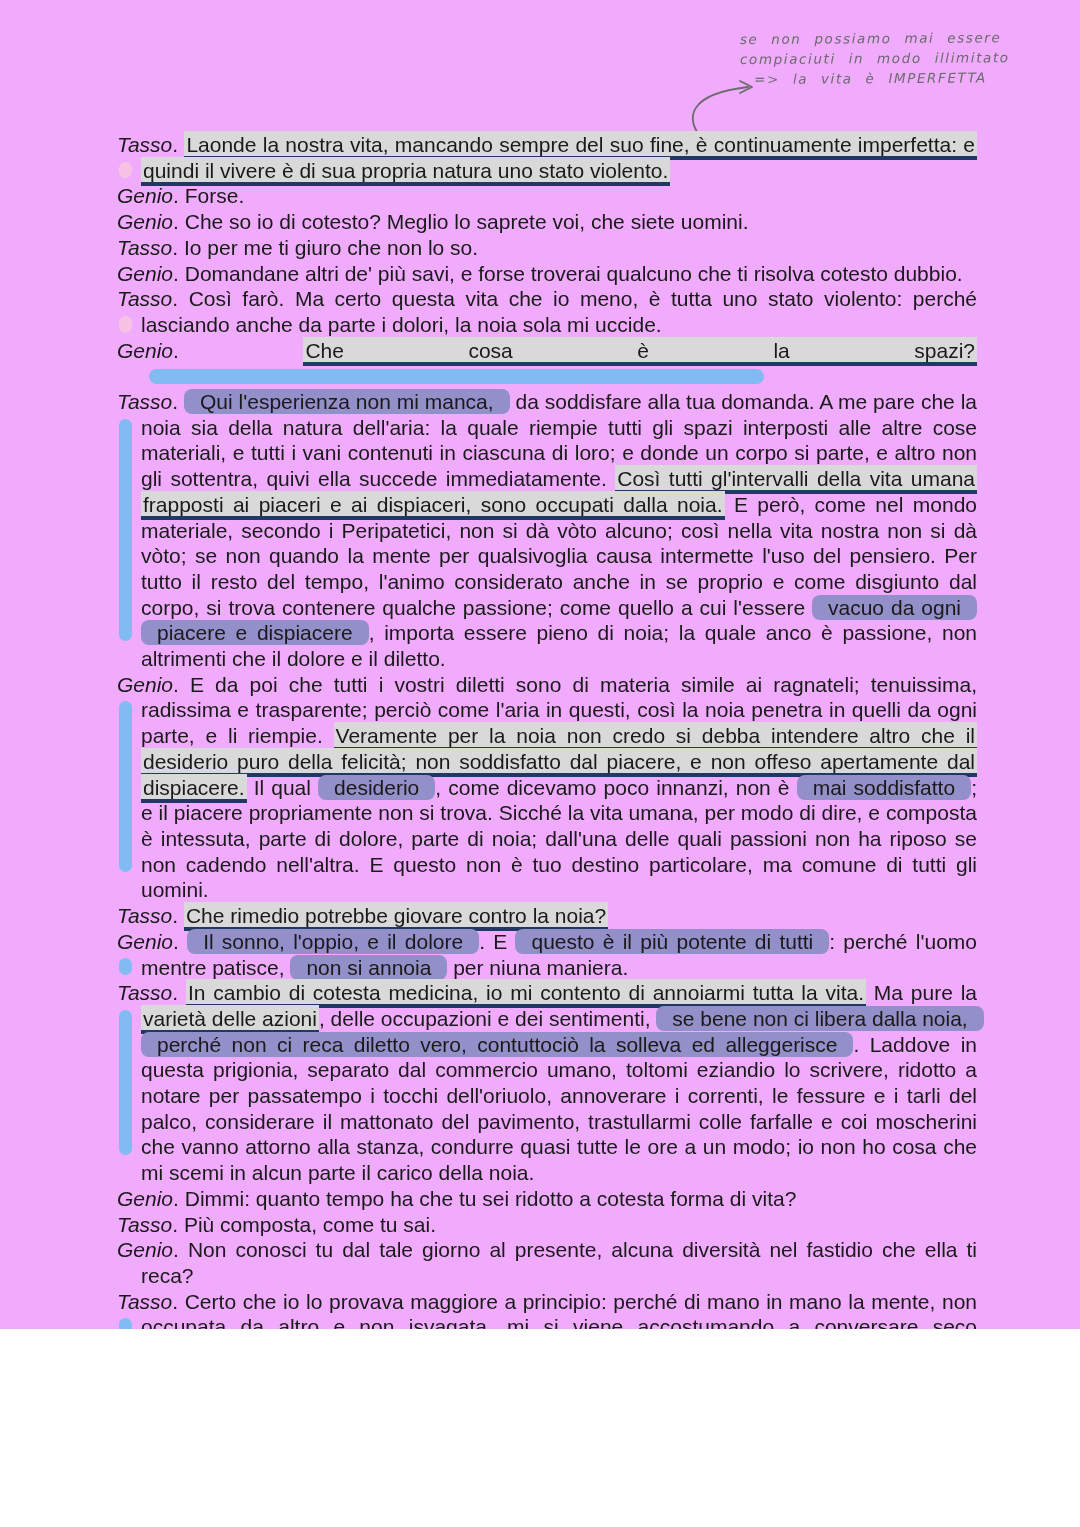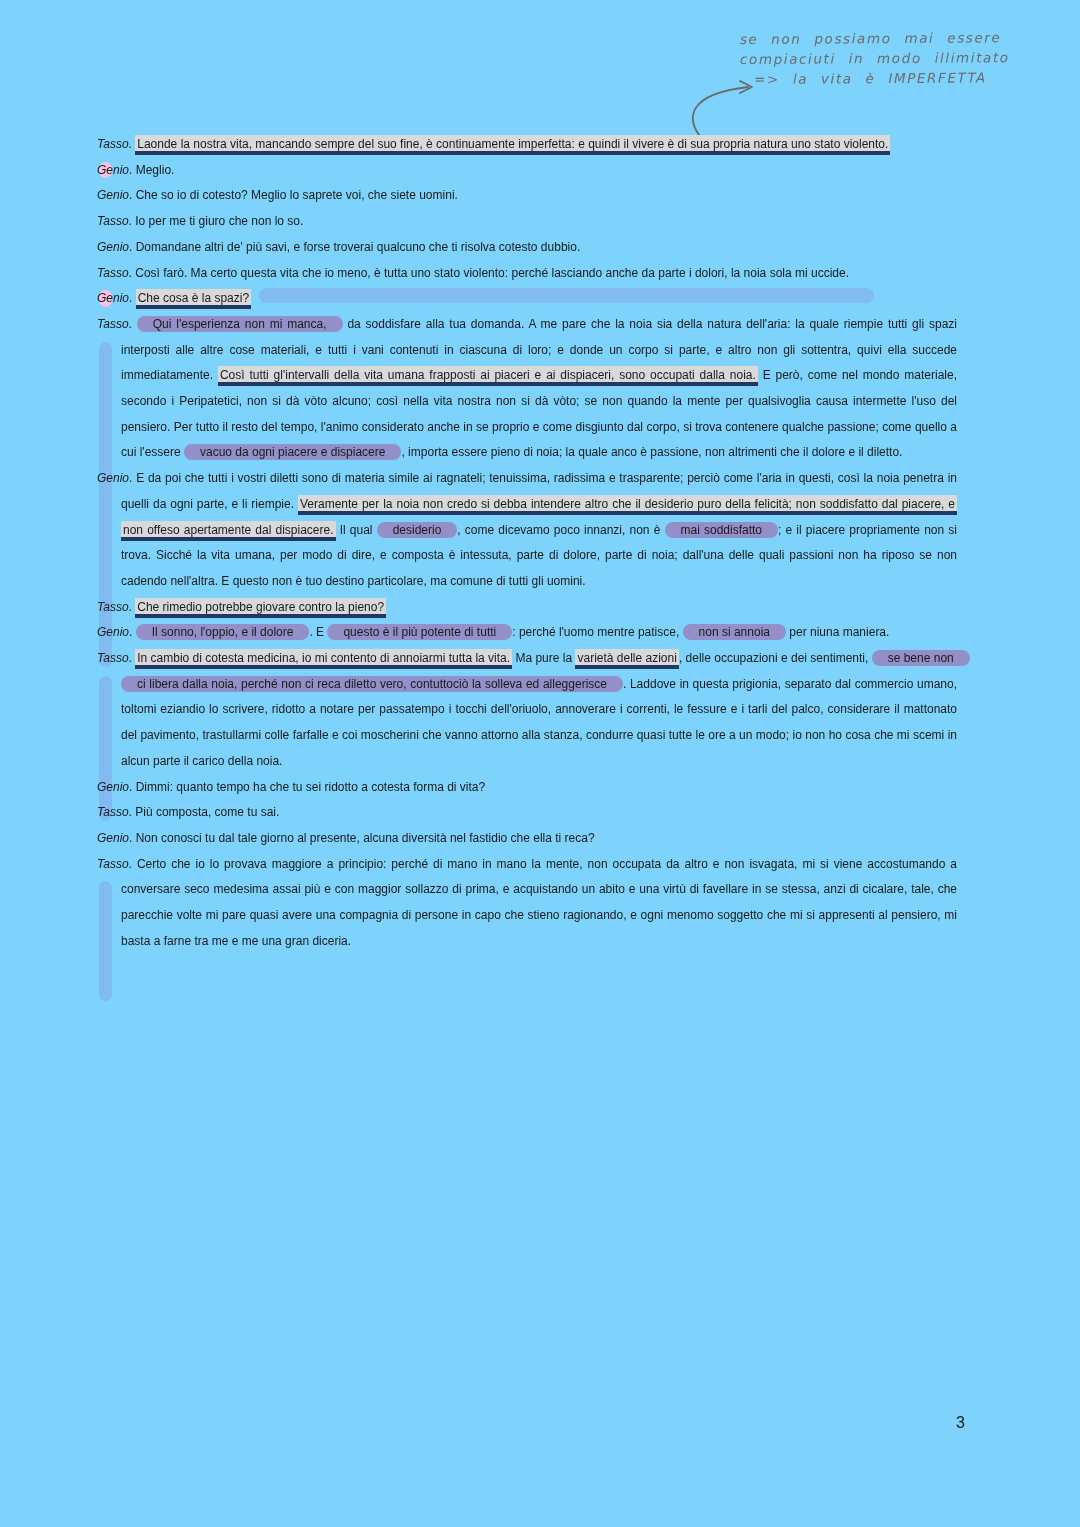--- a/index.html
+++ b/index.html
@@ -1,39 +1,39 @@
 <!DOCTYPE html>
 <html style="--text: #1a1a1a; --gray-highlight: #d9d9d9; --navy-underline: #1f3864; --purple-highlight: #938fc9; --blue-marker: #82bbf1; --pink-marker: #f8c2e4; --handwriting: #6b6b6b;"><head>
 <meta charset="utf-8">
 <style>
   html,body{margin:0;padding:0;background:#ffffff;}
   .page{
     position:relative;
-    width:1080px;height:1527px;
-    background:#7dd3fc;
+    width:1080px;height:1329px;
+    background:#f0abfc;
     font-family:"Liberation Sans",sans-serif;
     color:var(--text,#1a1a1a);
     overflow:hidden;
   }
   
   .hand-note{
     position:absolute;left:740px;top:28px;width:320px;
     font-family:"DejaVu Sans",sans-serif;
     font-style:italic;
     font-size:13.5px;line-height:20px;
     letter-spacing:1.6px;word-spacing:7px;
     color:var(--handwriting,#6b6b6b);
     transform:rotate(-0.4deg);
     white-space:nowrap;
   }
   .arrow-svg{position:absolute;left:0;top:0;pointer-events:none;}
   
   .content{
-    position:absolute;left:97px;top:132px;width:860px;
-    font-size:12px;line-height:25.7px;
+    position:absolute;left:117px;top:132px;width:860px;
+    font-size:21px;line-height:25.7px;
   }
   .para{
     margin:0;padding-left:24px;text-indent:-24px;
     text-align:justify;position:relative;
   }
   .speaker{font-style:italic;}
   .seg-plain{}
   .seg-gray{
     background:var(--gray-highlight,#d9d9d9);
     border-bottom:4px solid var(--navy-underline,#1f3864);
@@ -74,29 +74,29 @@
     <div style="padding-left:14px;">=&gt; la vita è IMPERFETTA</div>
   </div>
 
   <svg class="arrow-svg" width="1080" height="200" viewBox="0 0 1080 200">
     <path d="M 703 140 C 684 118 688 94 748 87" fill="none" stroke="#6b6b6b" stroke-width="1.8" stroke-linecap="round"></path>
     <path d="M 740 81 L 752 87 L 740 93" fill="none" stroke="#6b6b6b" stroke-width="1.8" stroke-linecap="round" stroke-linejoin="round"></path>
   </svg>
 
   <div class="content">
       <p class="para"><span class="speaker">Tasso</span>. <span class="seg-gray">Laonde la nostra vita, mancando sempre del suo fine, è continuamente imperfetta: e quindi il vivere è di sua propria natura uno stato violento.</span><span class="margin-bar bar-pink" style="top: 29.7px; height: 16.7px;"></span></p>
-      <p class="para"><span class="speaker">Genio</span>. <span class="seg-plain">Meglio.</span></p>
+      <p class="para"><span class="speaker">Genio</span>. <span class="seg-plain">Forse.</span></p>
       <p class="para"><span class="speaker">Genio</span>. <span class="seg-plain">Che so io di cotesto? Meglio lo saprete voi, che siete uomini.</span></p>
       <p class="para"><span class="speaker">Tasso</span>. <span class="seg-plain">Io per me ti giuro che non lo so.</span></p>
       <p class="para"><span class="speaker">Genio</span>. <span class="seg-plain">Domandane altri de' più savi, e forse troverai qualcuno che ti risolva cotesto dubbio.</span></p>
       <p class="para"><span class="speaker">Tasso</span>. <span class="seg-plain">Così farò. Ma certo questa vita che io meno, è tutta uno stato violento: perché lasciando anche da parte i dolori, la noia sola mi uccide.</span><span class="margin-bar bar-pink" style="top: 29.7px; height: 16.7px;"></span></p>
       <p class="para"><span class="speaker">Genio</span>. <span class="seg-gray">Che cosa è la spazi?</span><span class="blue-stroke"></span></p>
       <p class="para"><span class="speaker">Tasso</span>. <span class="seg-purple">Qui l'esperienza non mi manca,</span><span class="seg-plain"> da soddisfare alla tua domanda. A me pare che la noia sia della natura dell'aria: la quale riempie tutti gli spazi interposti alle altre cose materiali, e tutti i vani contenuti in ciascuna di loro; e donde un corpo si parte, e altro non gli sottentra, quivi ella succede immediatamente. </span><span class="seg-gray">Così tutti gl'intervalli della vita umana frapposti ai piaceri e ai dispiaceri, sono occupati dalla noia.</span><span class="seg-plain"> E però, come nel mondo materiale, secondo i Peripatetici, non si dà vòto alcuno; così nella vita nostra non si dà vòto; se non quando la mente per qualsivoglia causa intermette l'uso del pensiero. Per tutto il resto del tempo, l'animo considerato anche in se proprio e come disgiunto dal corpo, si trova contenere qualche passione; come quello a cui l'essere </span><span class="seg-purple">vacuo da ogni piacere e dispiacere</span><span class="seg-plain">, importa essere pieno di noia; la quale anco è passione, non altrimenti che il dolore e il diletto.</span><span class="margin-bar bar-blue" style="top: 29.7px; height: 222.3px;"></span></p>
       <p class="para"><span class="speaker">Genio</span>. <span class="seg-plain">E da poi che tutti i vostri diletti sono di materia simile ai ragnateli; tenuissima, radissima e trasparente; perciò come l'aria in questi, così la noia penetra in quelli da ogni parte, e li riempie. </span><span class="seg-gray">Veramente per la noia non credo si debba intendere altro che il desiderio puro della felicità; non soddisfatto dal piacere, e non offeso apertamente dal dispiacere.</span><span class="seg-plain"> Il qual </span><span class="seg-purple">desiderio</span><span class="seg-plain">, come dicevamo poco innanzi, non è </span><span class="seg-purple">mai soddisfatto</span><span class="seg-plain">; e il piacere propriamente non si trova. Sicché la vita umana, per modo di dire, e composta è intessuta, parte di dolore, parte di noia; dall'una delle quali passioni non ha riposo se non cadendo nell'altra. E questo non è tuo destino particolare, ma comune di tutti gli uomini.</span><span class="margin-bar bar-blue" style="top: 29.7px; height: 170.9px;"></span></p>
-      <p class="para"><span class="speaker">Tasso</span>. <span class="seg-gray">Che rimedio potrebbe giovare contro la pieno?</span></p>
+      <p class="para"><span class="speaker">Tasso</span>. <span class="seg-gray">Che rimedio potrebbe giovare contro la noia?</span></p>
       <p class="para"><span class="speaker">Genio</span>. <span class="seg-purple">Il sonno, l'oppio, e il dolore</span><span class="seg-plain">. E </span><span class="seg-purple">questo è il più potente di tutti</span><span class="seg-plain">: perché l'uomo mentre patisce, </span><span class="seg-purple">non si annoia</span><span class="seg-plain"> per niuna maniera.</span><span class="margin-bar bar-blue" style="top: 29.7px; height: 16.7px;"></span></p>
       <p class="para"><span class="speaker">Tasso</span>. <span class="seg-gray">In cambio di cotesta medicina, io mi contento di annoiarmi tutta la vita.</span><span class="seg-plain"> Ma pure la </span><span class="seg-gray">varietà delle azioni</span><span class="seg-plain">, delle occupazioni e dei sentimenti, </span><span class="seg-purple">se bene non ci libera dalla noia, perché non ci reca diletto vero, contuttociò la solleva ed alleggerisce</span><span class="seg-plain">. Laddove in questa prigionia, separato dal commercio umano, toltomi eziandio lo scrivere, ridotto a notare per passatempo i tocchi dell'oriuolo, annoverare i correnti, le fessure e i tarli del palco, considerare il mattonato del pavimento, trastullarmi colle farfalle e coi moscherini che vanno attorno alla stanza, condurre quasi tutte le ore a un modo; io non ho cosa che mi scemi in alcun parte il carico della noia.</span><span class="margin-bar bar-blue" style="top: 29.7px; height: 145.2px;"></span></p>
       <p class="para"><span class="speaker">Genio</span>. <span class="seg-plain">Dimmi: quanto tempo ha che tu sei ridotto a cotesta forma di vita?</span></p>
       <p class="para"><span class="speaker">Tasso</span>. <span class="seg-plain">Più composta, come tu sai.</span></p>
       <p class="para"><span class="speaker">Genio</span>. <span class="seg-plain">Non conosci tu dal tale giorno al presente, alcuna diversità nel fastidio che ella ti reca?</span></p>
       <p class="para"><span class="speaker">Tasso</span>. <span class="seg-plain">Certo che io lo provava maggiore a principio: perché di mano in mano la mente, non occupata da altro e non isvagata, mi si viene accostumando a conversare seco medesima assai più e con maggior sollazzo di prima, e acquistando un abito e una virtù di favellare in se stessa, anzi di cicalare, tale, che parecchie volte mi pare quasi avere una compagnia di persone in capo che stieno ragionando, e ogni menomo soggetto che mi si appresenti al pensiero, mi basta a farne tra me e me una gran diceria.</span><span class="margin-bar bar-blue" style="top: 29.7px; height: 119.5px;"></span></p>
     </div>
 
   <div class="page-number">3</div>
 </div>

